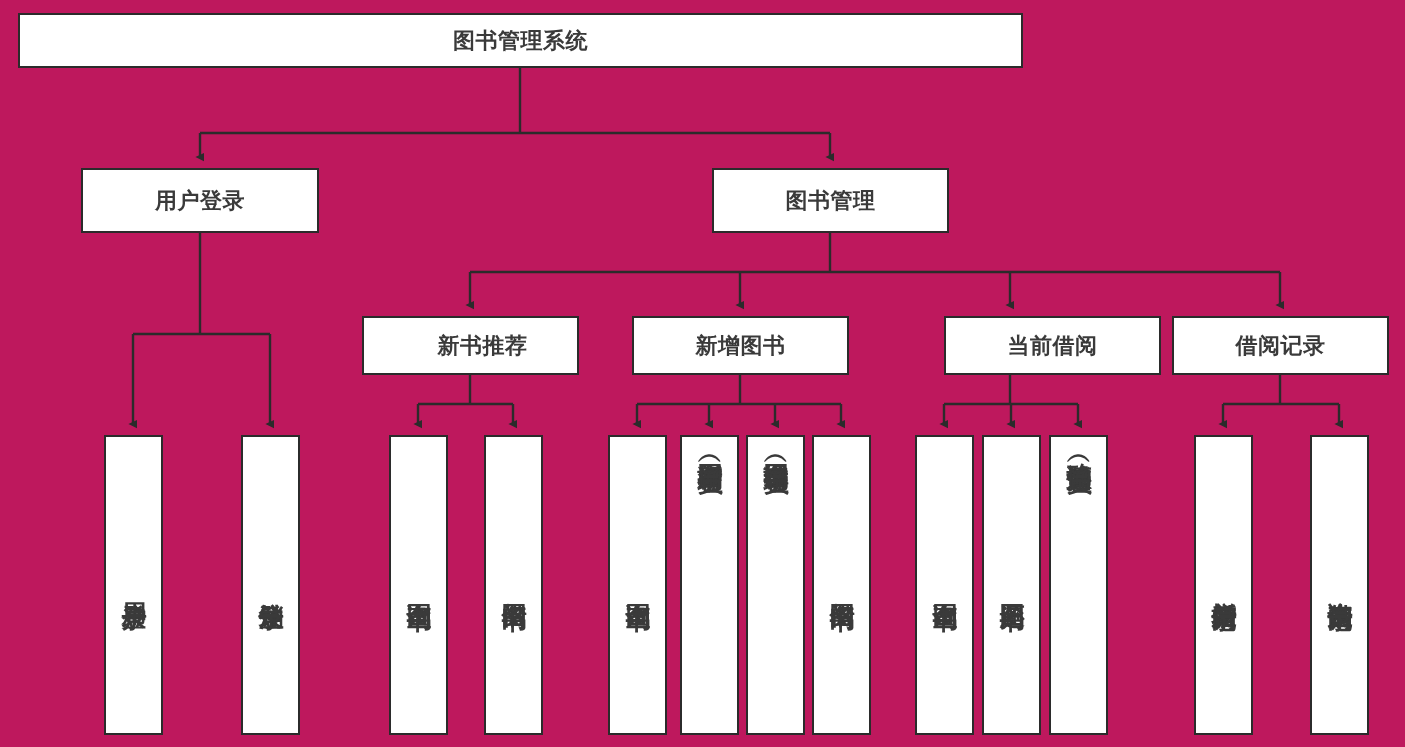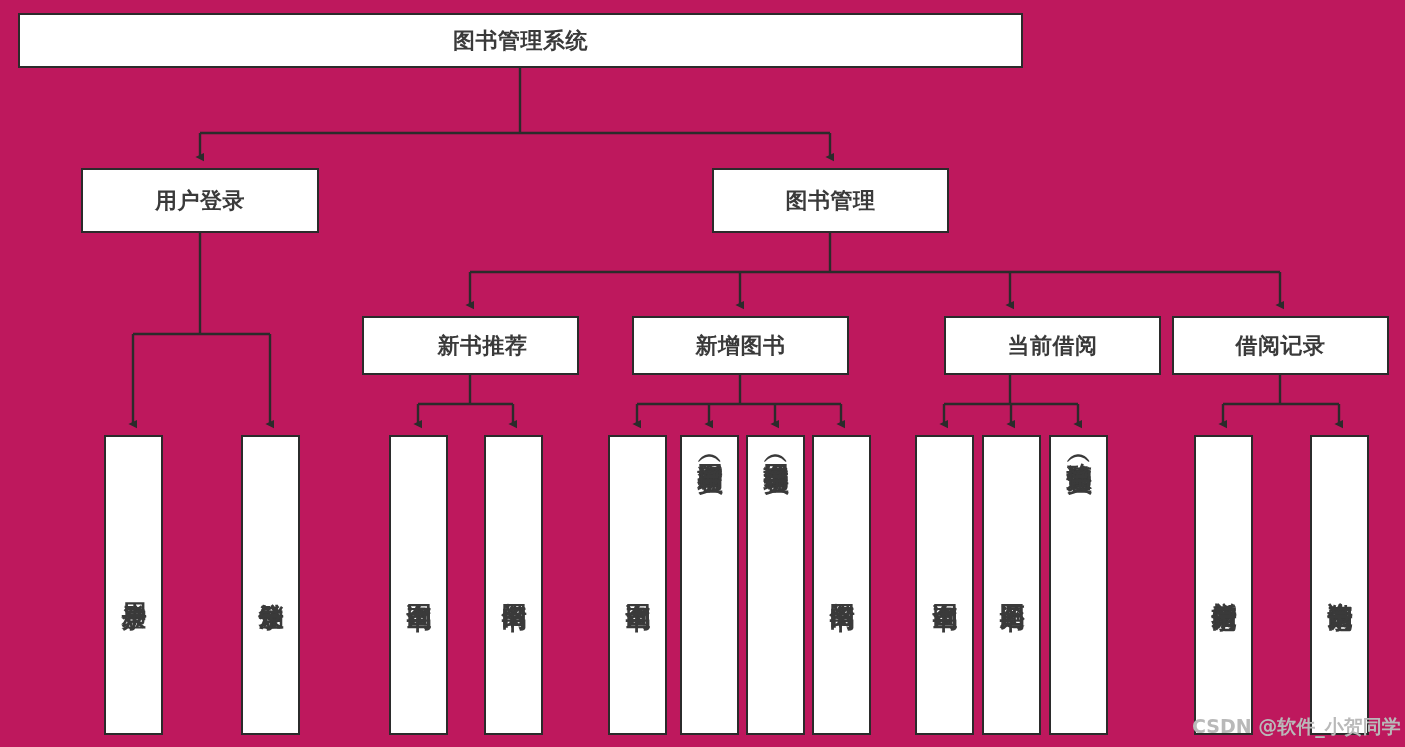--- a/index.html
+++ b/index.html
@@ -219,15 +219,14 @@
   </div>
 
   <div class="node vert centered" style="left:1194px; top:435px; width:59px; height:300px;">
     <span class="node-label">新增借阅记录</span>
   </div>
 
   <div class="node vert centered" style="left:1310px; top:435px; width:59px; height:300px;">
     <span class="node-label">查询借阅记录</span>
   </div>
 
-  <div class="watermark" style="left:1192px; top:714px;">CSDN @软件_小贺同学</div>
 
 </div>
 
 </body></html>

